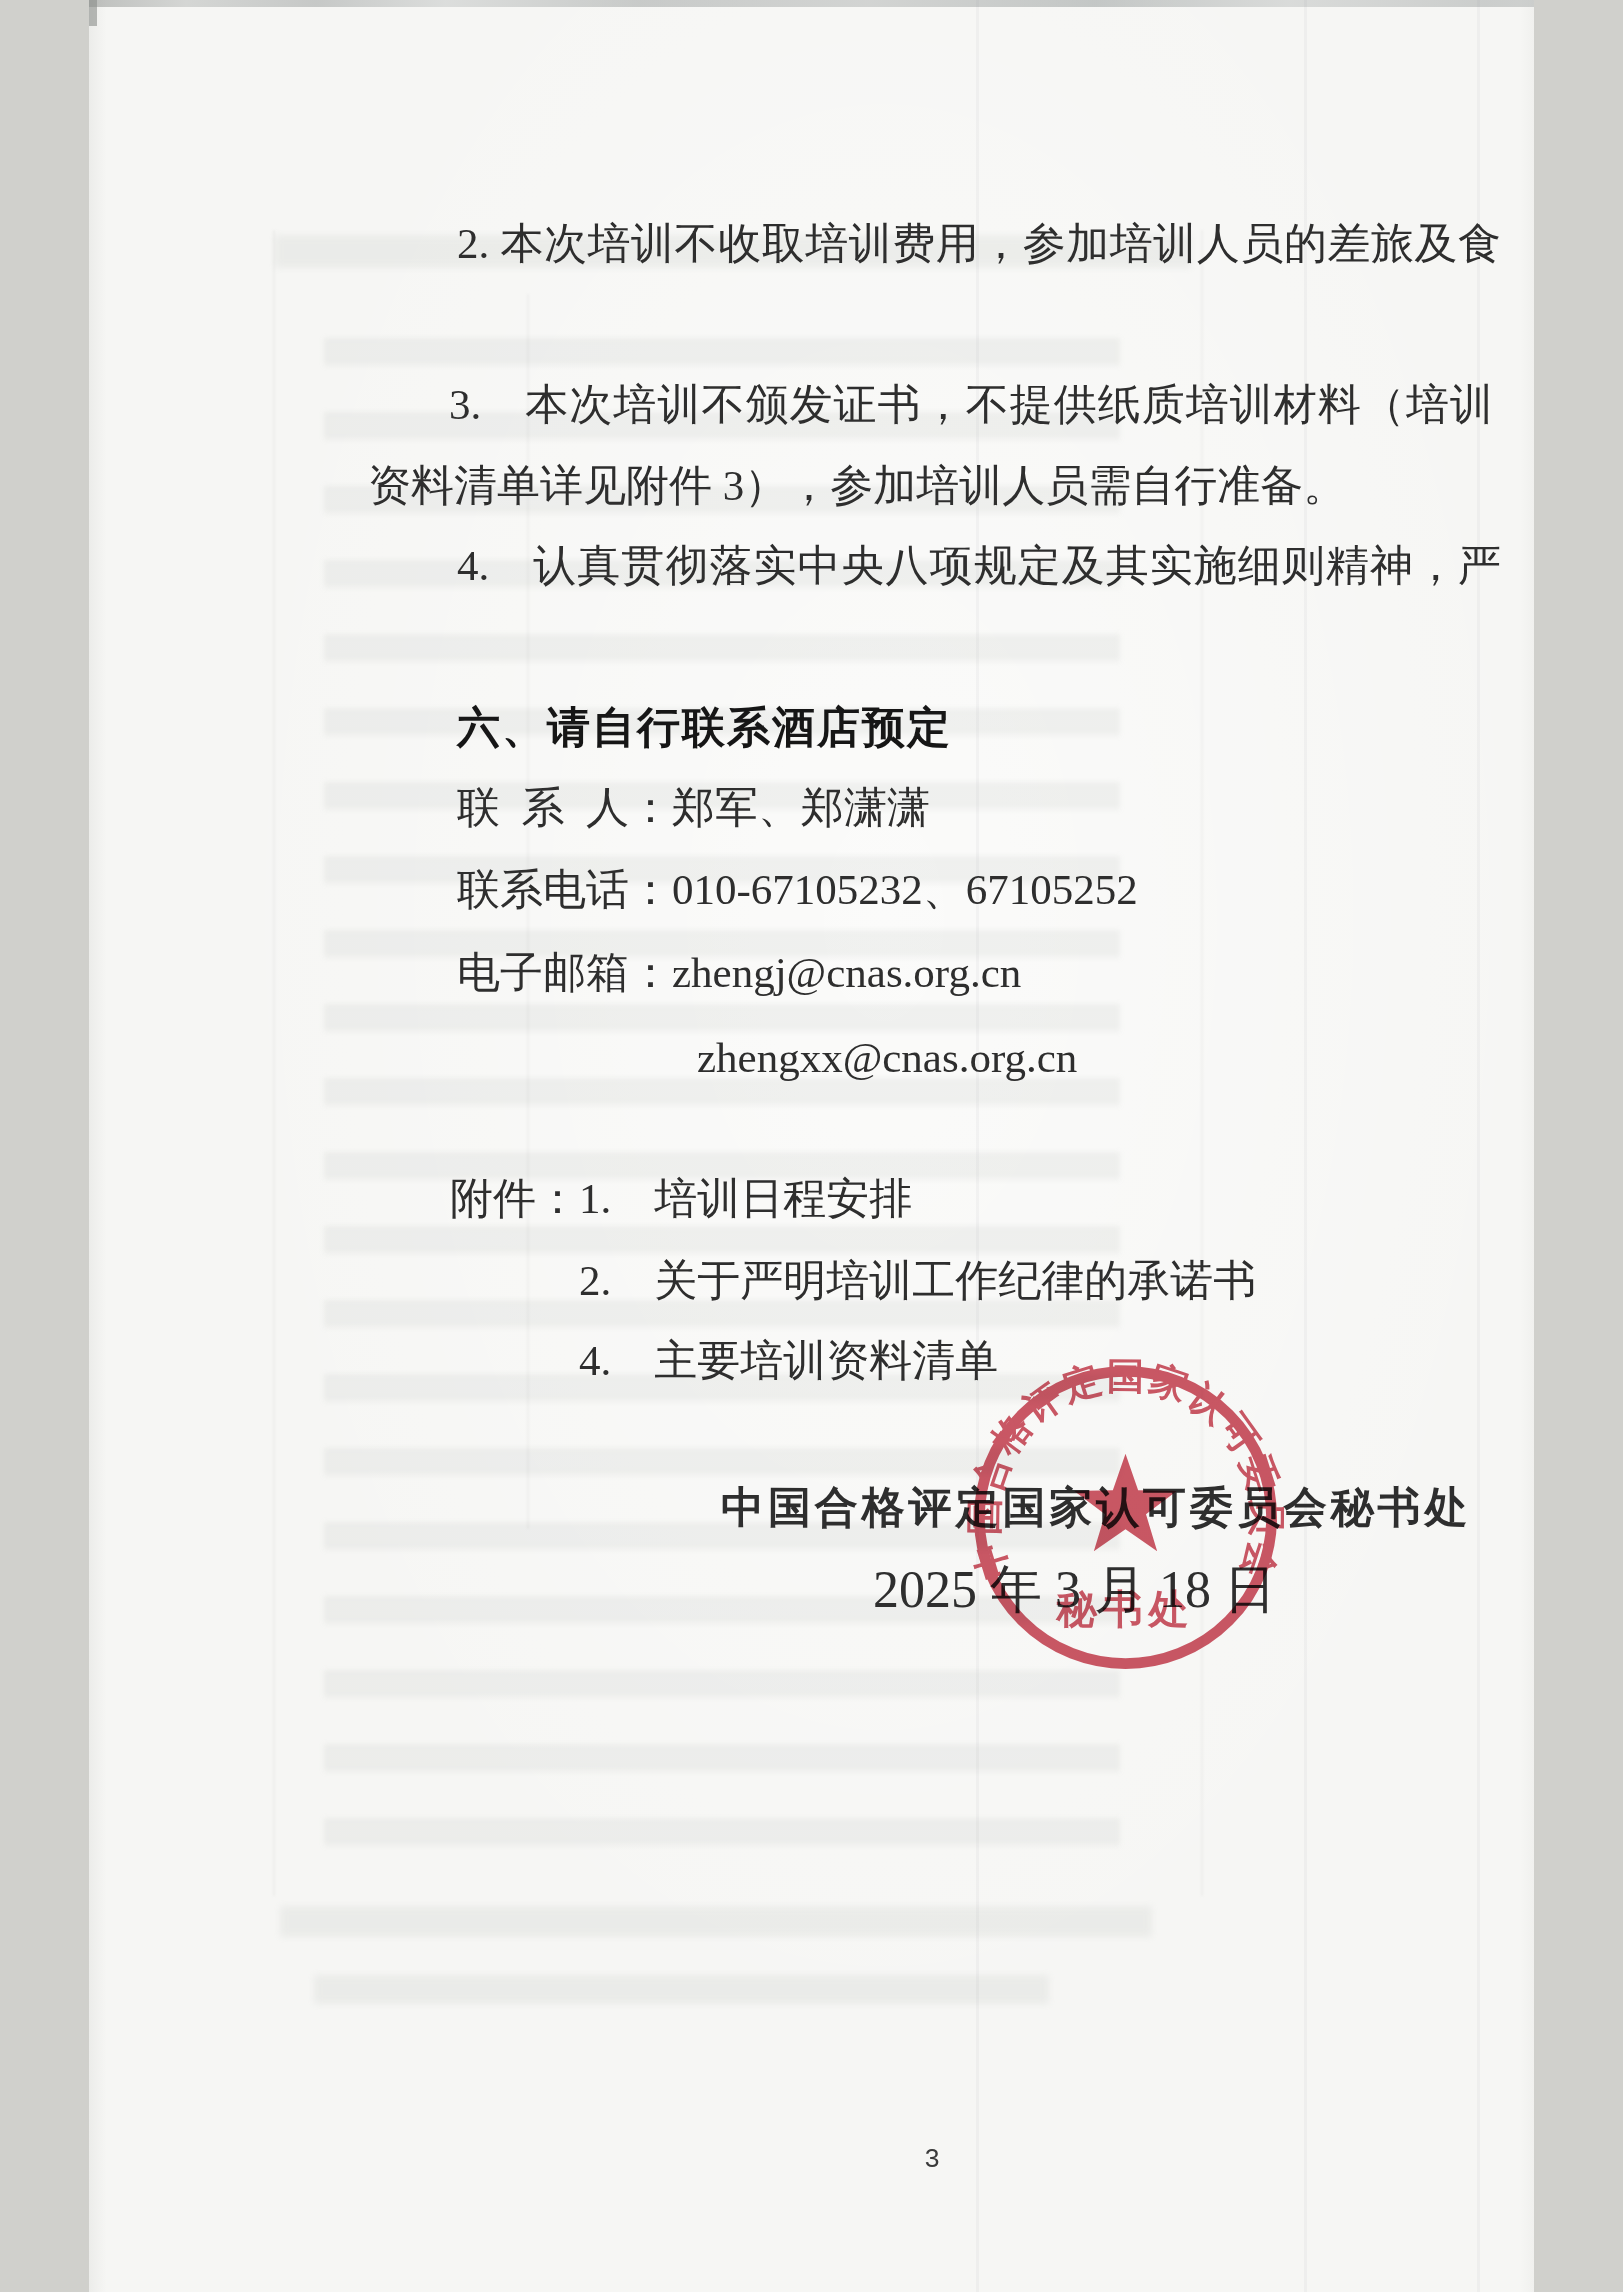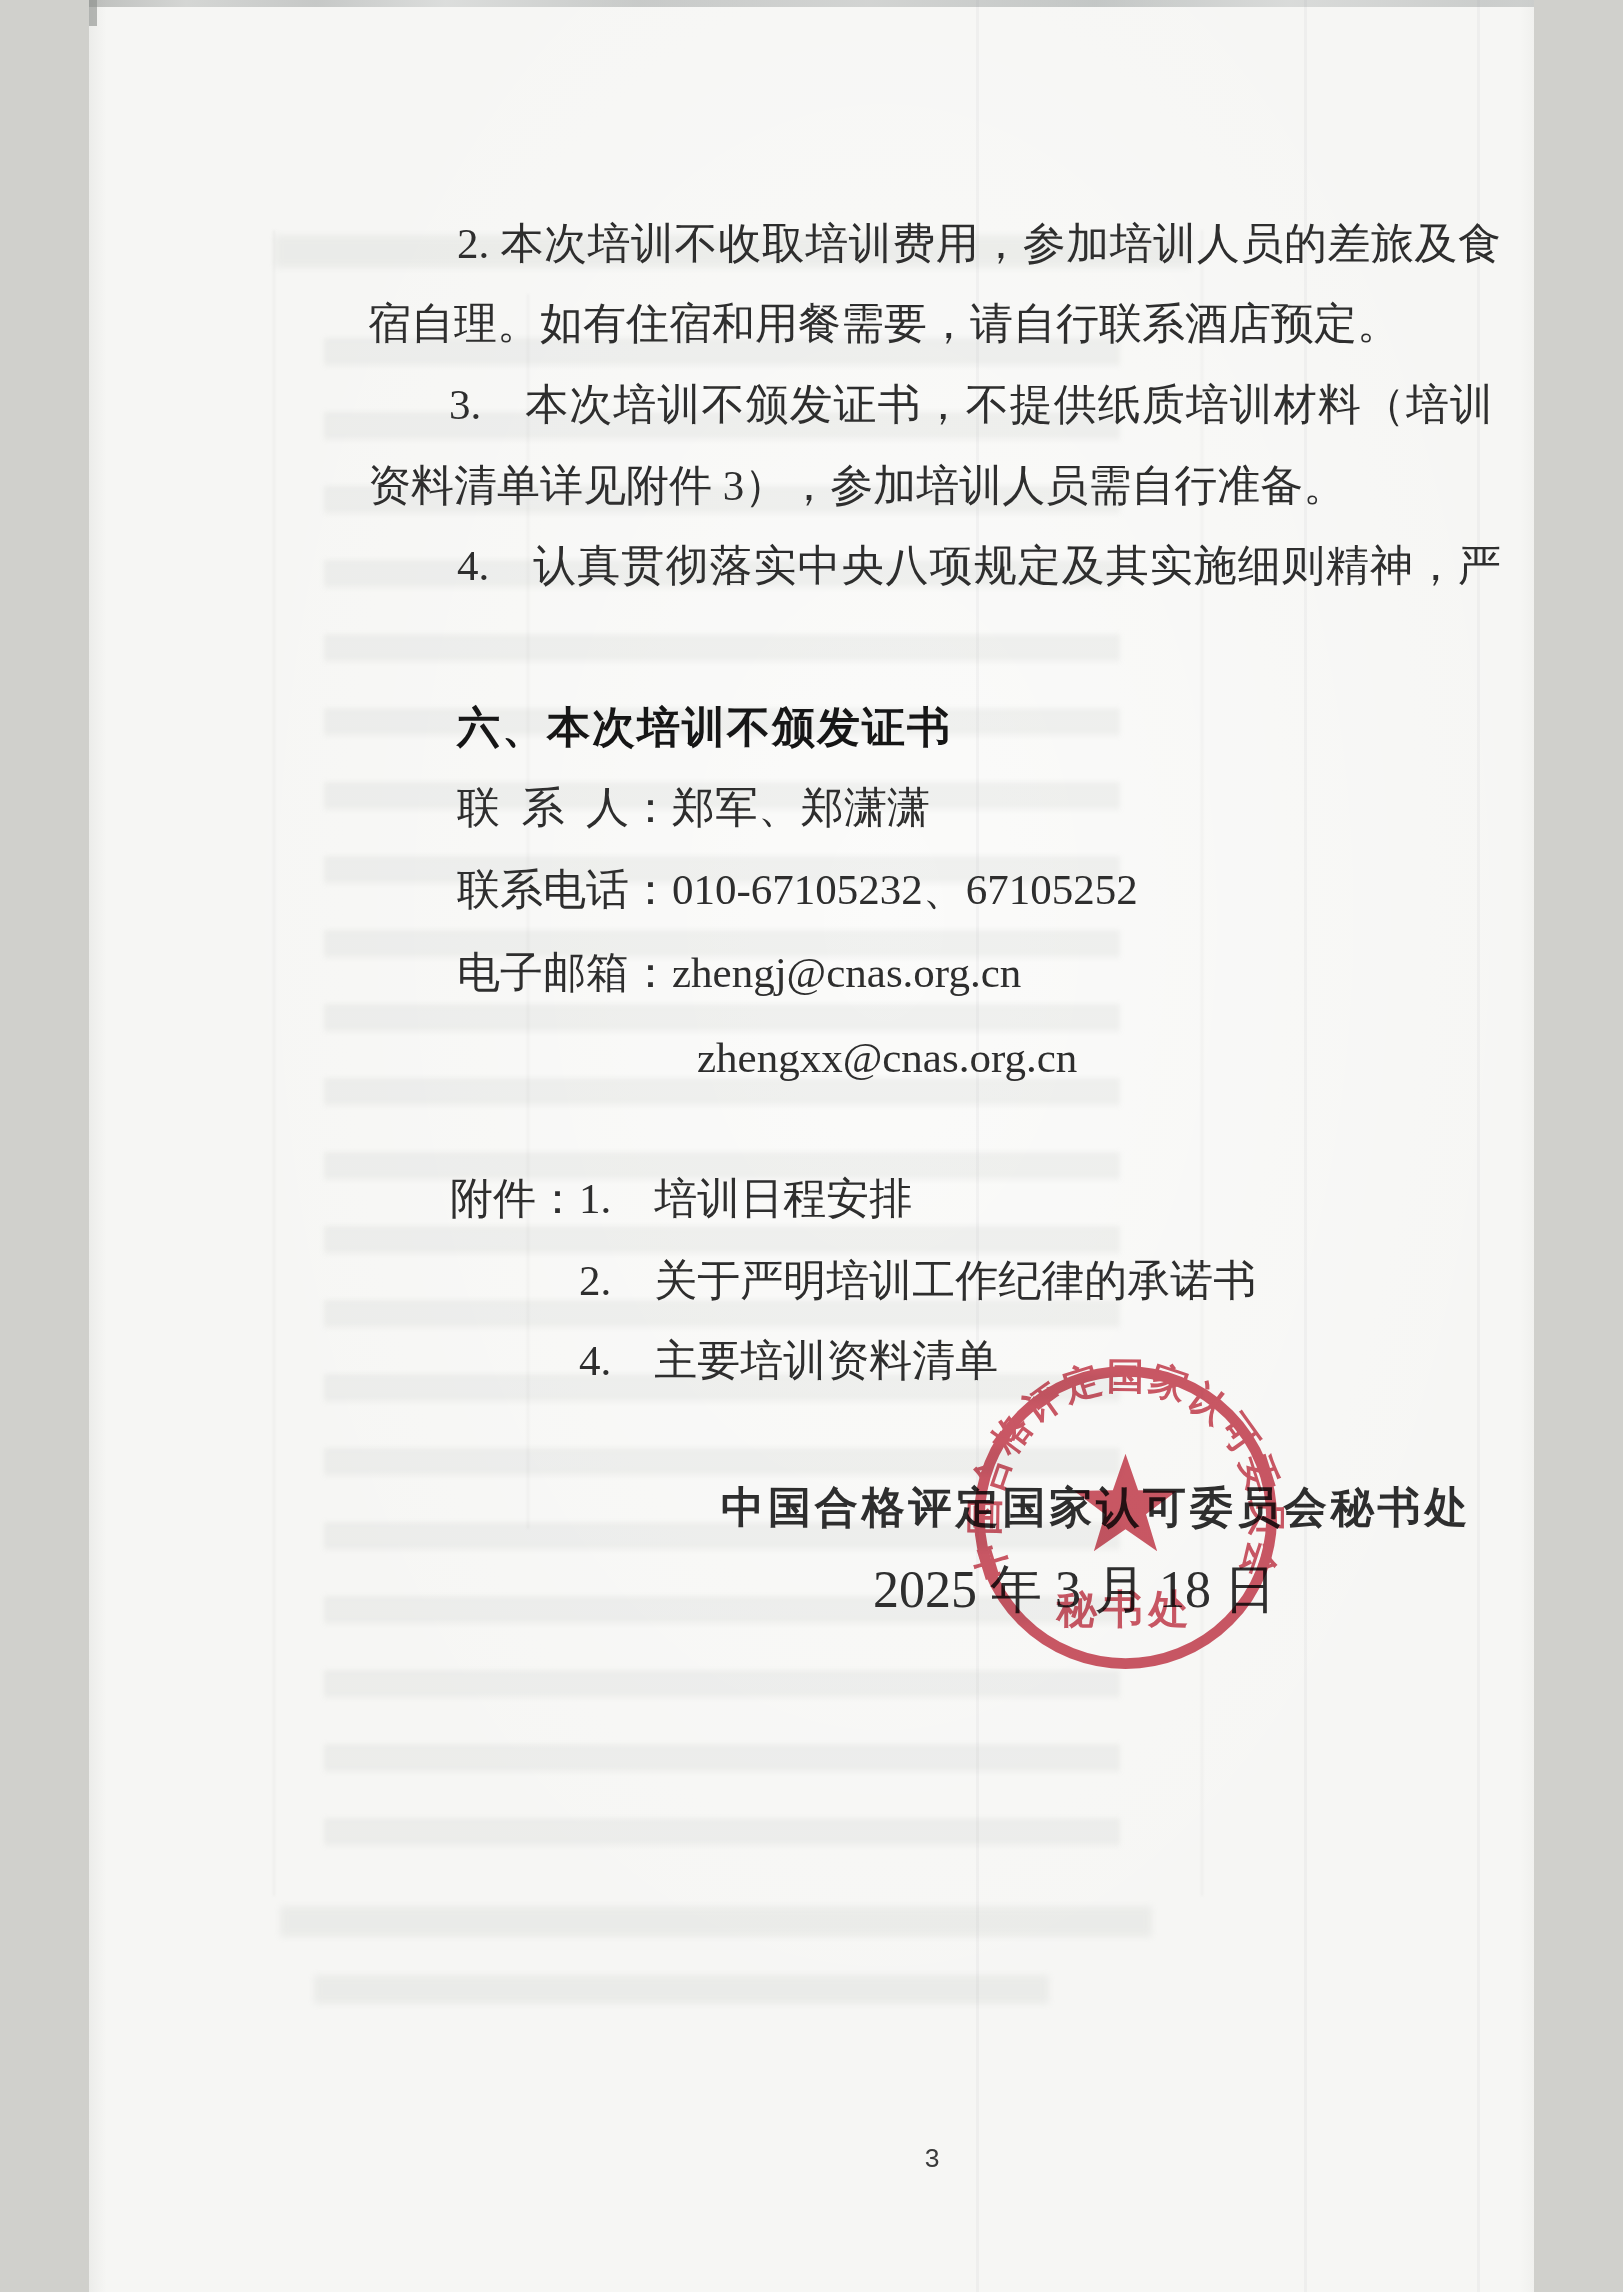--- a/index.html
+++ b/index.html
@@ -96,28 +96,27 @@
 
   <div class="gh" style="left:186px;top:235px;width:916px;height:33px"></div>
   <div class="ghost-rows"></div>
   <div class="ghost-vline" style="left:184px;top:230px;height:1666px"></div>
   <div class="ghost-vline" style="left:438px;top:294px;height:1235px"></div>
   <div class="ghost-vline" style="left:1112px;top:230px;height:1666px"></div>
   <div class="gh" style="left:191px;top:1906px;width:872px;height:31px"></div>
   <div class="gh" style="left:225px;top:1975px;width:735px;height:29px"></div>
 
   <div class="line jline" style="left:368px;top:218px">2.&nbsp;本次培训不收取培训费用，参加培训人员的差旅及食</div>
-  <div class="line" style="left:279px;top:298px">宿自理。如有住宿和用餐需要，请自行联系酒店预定。</div>
 
   <div class="line jline" style="left:360px;top:379px">3. 本次培训不颁发证书，不提供纸质培训材料（培训</div>
   <div class="line" style="left:279px;top:460px">资料清单详见附件 3），参加培训人员需自行准备。</div>
 
   <div class="line jline" style="left:368px;top:540px">4. 认真贯彻落实中央八项规定及其实施细则精神，严</div>
 
-  <div class="line heading" style="left:368px;top:702px">六、本次培训不颁发证书</div>
+  <div class="line heading" style="left:368px;top:702px">六、请自行联系酒店预定</div>
 
   <div class="line" style="left:368px;top:782px">联 系 人：郑军、郑潇潇</div>
   <div class="line" style="left:368px;top:864px">联系电话：010-67105232、67105252</div>
   <div class="line" style="left:368px;top:947px">电子邮箱：zhengj@cnas.org.cn</div>
   <div class="line" style="left:608px;top:1032px">zhengxx@cnas.org.cn</div>
 
   <div class="line" style="left:361px;top:1173px">附件：1. 培训日程安排</div>
   <div class="line" style="left:490px;top:1255px">2. 关于严明培训工作纪律的承诺书</div>
   <div class="line" style="left:490px;top:1335px">4. 主要培训资料清单</div>
 

